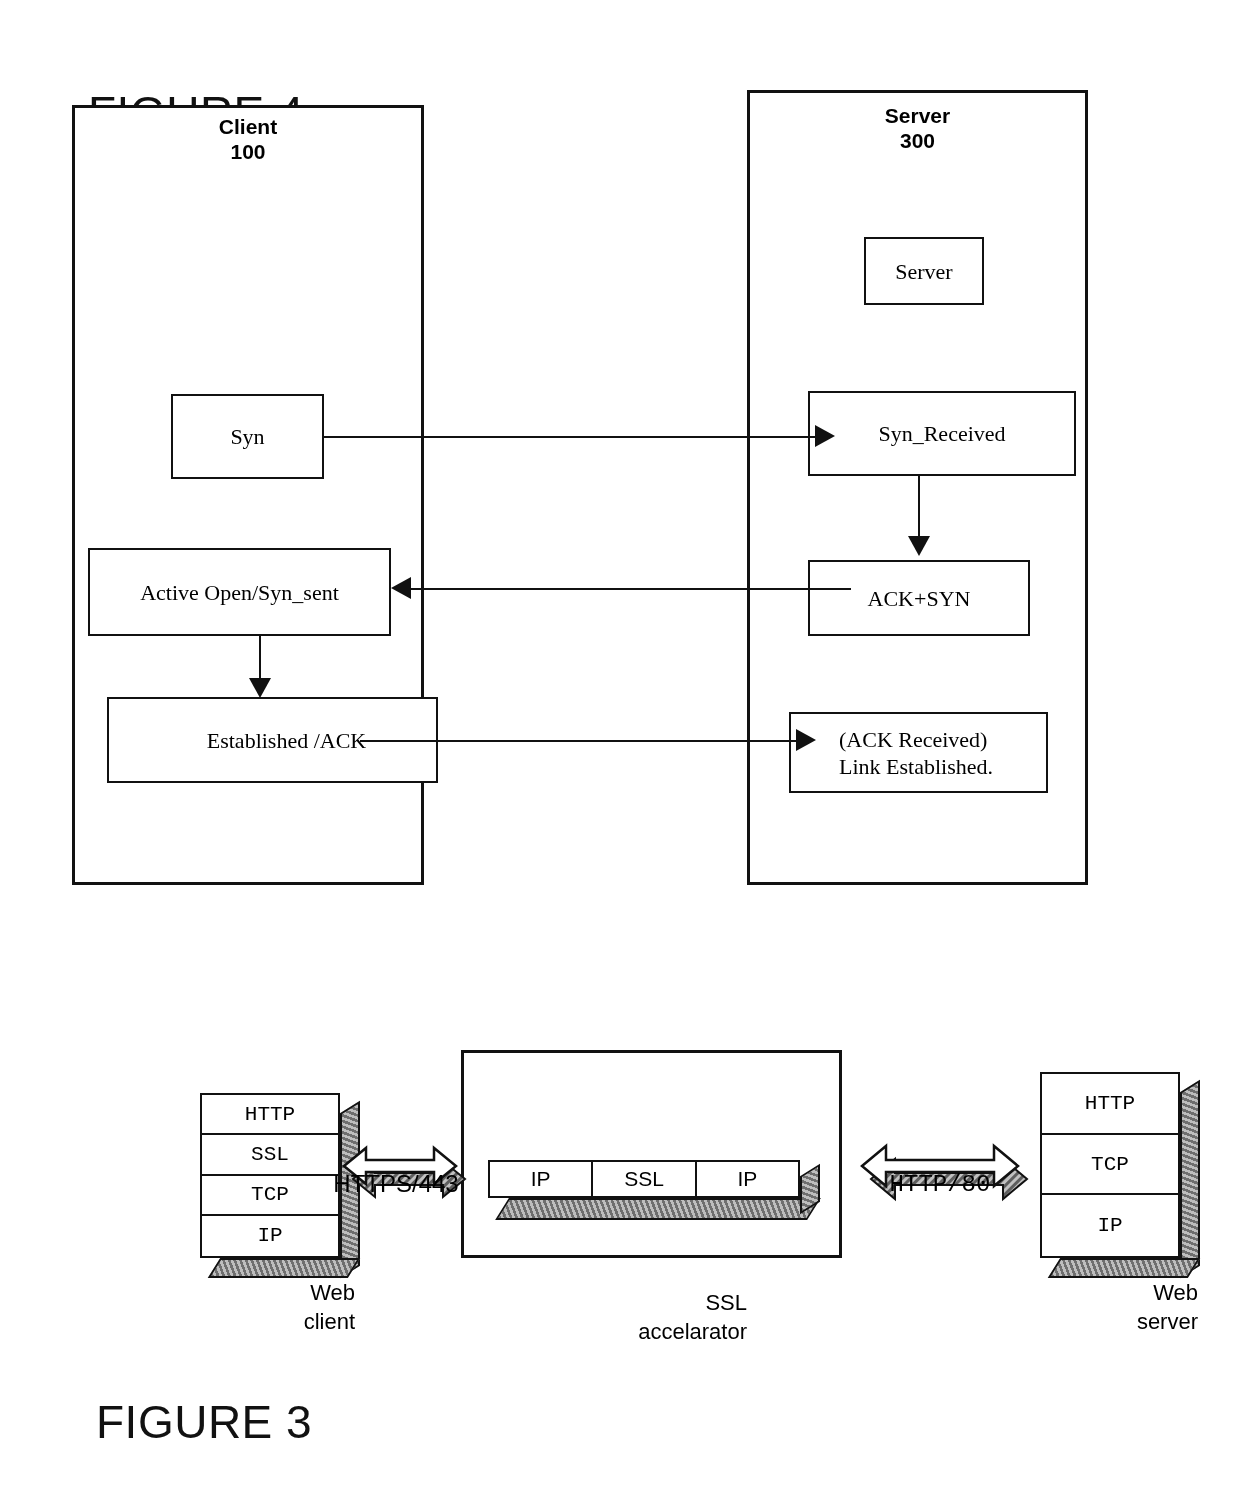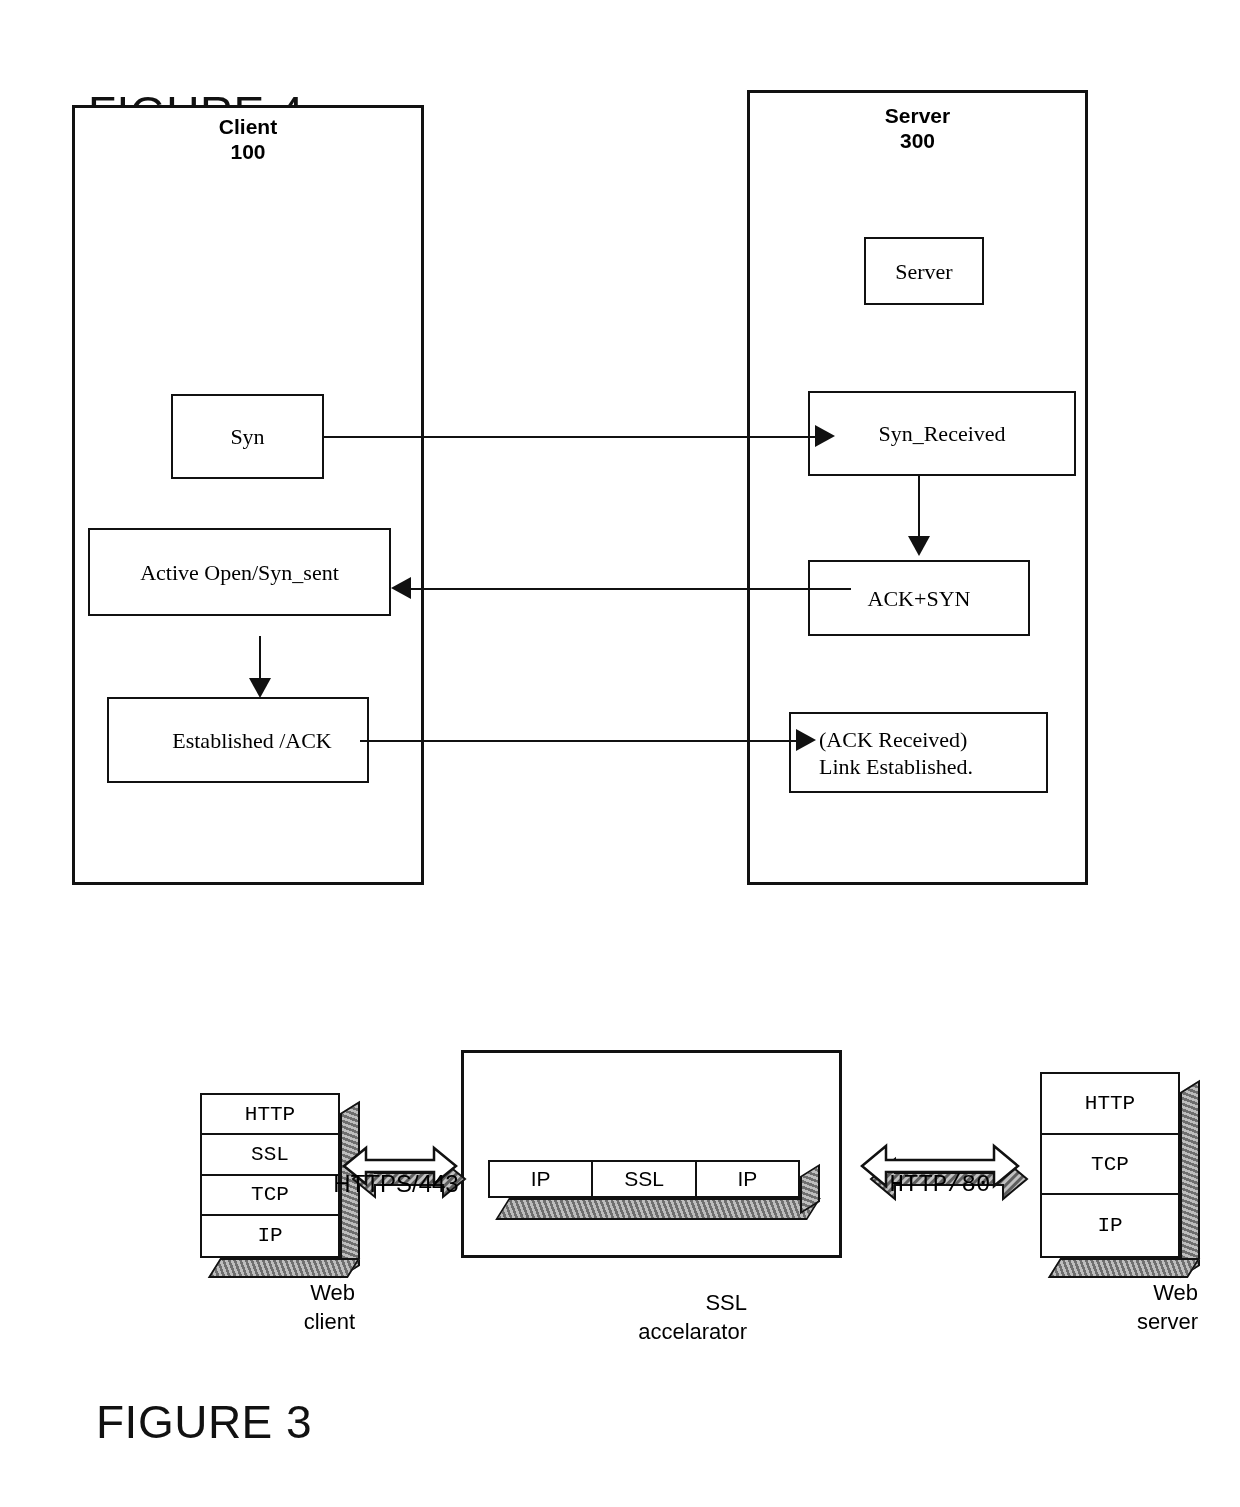--- a/index.html
+++ b/index.html
@@ -61,28 +61,28 @@
     align-items: center;
     justify-content: center;
     text-align: center;
     font-family: "Liberation Serif", serif;
     font-size: 22px;
     line-height: 27px;
     white-space: pre-line;
   }
 
   #box-syn          { left: 171px; top: 394px; width: 153px; height: 85px; }
-  #box-active-open  { left: 88px;  top: 528px; width: 303px; height: 88px; }
-  #box-established  { left: 107px; top: 697px; width: 262px; height: 86px; padding-left: 28px; }
+  #box-active-open  { left: 88px;  top: 548px; width: 303px; height: 88px; }
+  #box-established  { left: 107px; top: 697px; width: 331px; height: 86px; padding-left: 28px; }
 
   #box-listen       { left: 864px; top: 237px; width: 120px; height: 68px; }
   #box-syn-received { left: 808px; top: 391px; width: 268px; height: 85px; }
   #box-ack-syn      { left: 808px; top: 560px; width: 222px; height: 76px; }
   #box-ack-received { left: 789px; top: 712px; width: 259px; height: 81px; }
-  #box-ack-received .box-text { text-align: left; padding-left: 28px; width: 100%; }
+  #box-ack-received .box-text { text-align: left; padding-left: 48px; width: 100%; }
   #box-syn-received .box-text,
   #box-ack-received .box-text { }
 
   
   .hline {
     position: absolute;
     height: 0;
     border-top: 2.5px solid #111;
   }
   .vline {

